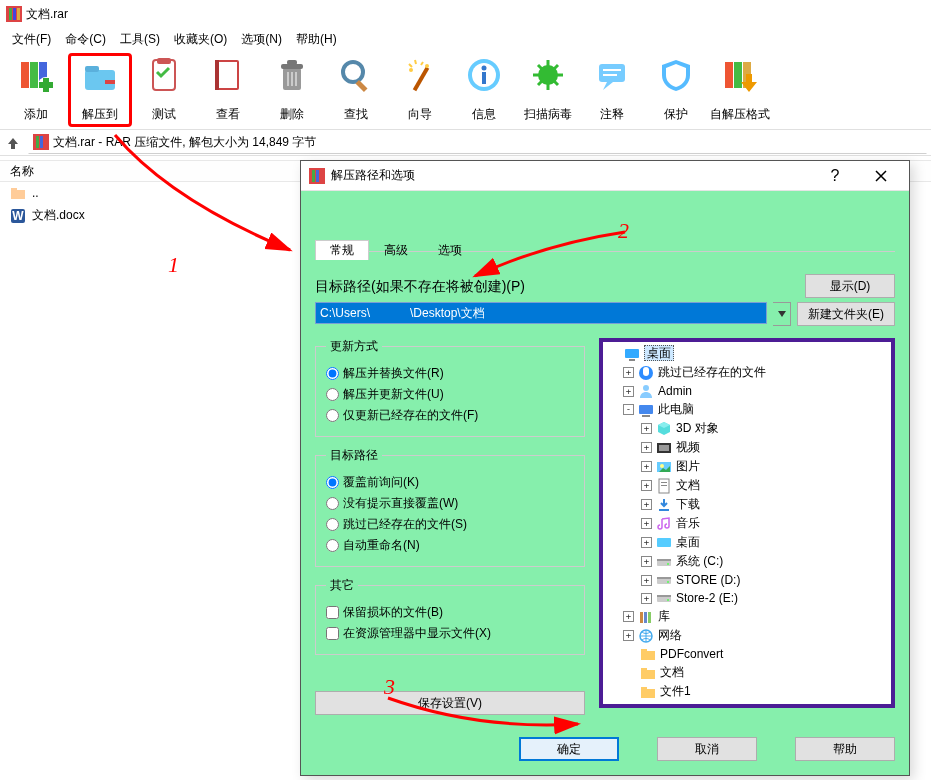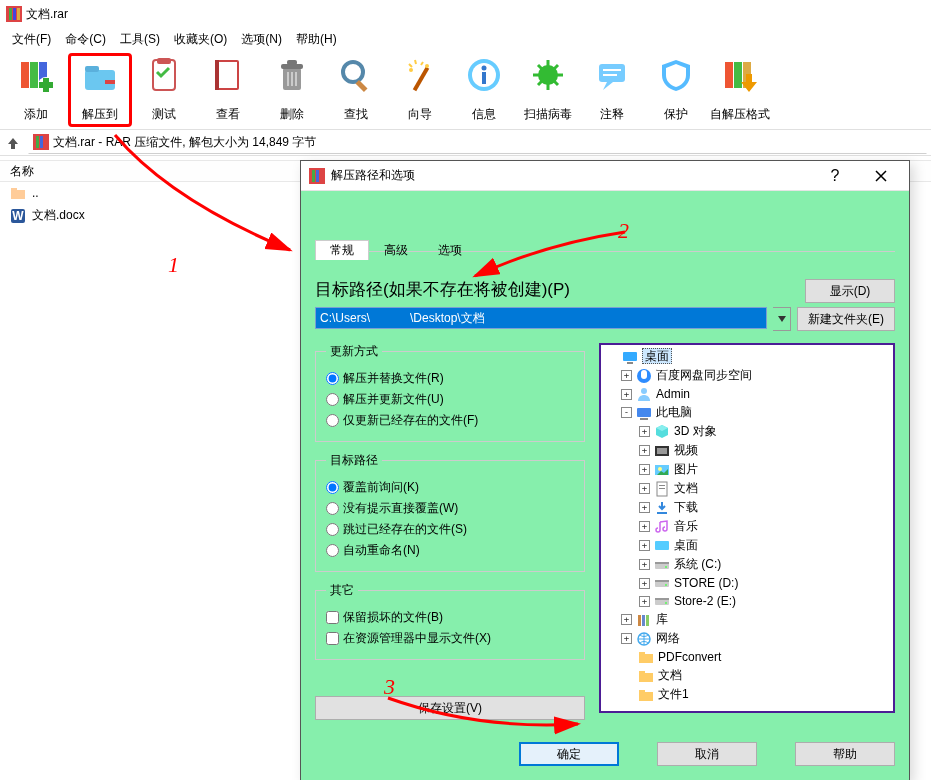--- a/index.html
+++ b/index.html
@@ -24,29 +24,29 @@
 
 .dialog { position:absolute; left:300px; top:160px; width:610px; background:#86efac; border:1px solid #555; box-shadow: 4px 4px 12px rgba(0,0,0,.15); }
 .dlg-title { height:30px; background:#fff; border-bottom:1px solid #e5e5e5; display:flex; align-items:center; padding:0 8px; gap:6px; }
 .dlg-title .spacer { flex:1; }
 .dlg-title .tbtn { width:40px; height:28px; display:flex; align-items:center; justify-content:center; cursor:pointer; }
 .dlg-body { padding: 12px 14px 12px 14px; }
 .tabs-row { display:flex; border-bottom:1px solid #ccc; margin-bottom:10px; }
 .tab { padding:1px 14px; border:1px solid transparent; border-bottom:none; cursor:pointer; position:relative; top:9px;margin-top:28px; }
 .tab.active { border-color:#ccc; background:#fff; }
 .topline { display:flex; gap:8px; align-items:flex-end; margin-bottom:4px; }
-.lbl-line { font-size:17px; margin-bottom:2px;margin-top:16px; }
+.lbl-line { font-size:14px; margin-bottom:2px;margin-top:16px; }
 .path-input { flex:1; height:22px; border:1px solid #7a9fd4; background:#0078d7; color:#fff; padding:0 4px; }
 .path-wrap { display:flex; gap:6px; margin-bottom:12px; }
 .path-dd { width:18px; border:1px solid #999; border-left:none; display:flex; align-items:center; justify-content:center; cursor:pointer; }
 .btn { height:24px; padding:0 10px; border:1px solid #adadad; background:#e1e1e1; cursor:pointer; display:inline-flex; align-items:center; justify-content:center; min-width:90px; }
 .btn.primary { border:2px solid #0078d7; background:#e5f1fb; }
 .columns { display:flex; gap:14px; }
 .leftcol { width:270px; display:flex; flex-direction:column; gap:10px; }
-.rightcol { flex:1; border:2px solid #4c1d95; background:#fff; height:370px; overflow:auto; padding:2px; position:relative; }
+.rightcol { flex:1; border:4px solid #4c1d95; background:#fff; height:370px; overflow:auto; padding:2px; position:relative; }
 fieldset { border:1px solid #ccc; padding:6px 10px 8px 10px; }
 legend { padding:0 4px; }
 .radio-row, .check-row { display:flex; align-items:center; gap:4px; margin:4px 0; }
 .tree-row { display:flex; align-items:center; gap:4px; padding:1px 2px; white-space:nowrap; }
 .expander { width:11px; height:11px; border:1px solid #888; background:#fff; display:inline-flex; align-items:center; justify-content:center; font-size:9px; line-height:1; cursor:pointer; color:#333; font-family:monospace; }
 .indent1 { padding-left:18px; }
 .indent2 { padding-left:36px; }
 .tree-highlight { border:1px dotted #555; background:#cde8ff; padding:0 2px; }
 .dlg-footer { display:flex; justify-content:flex-end; gap:38px; padding:10px 14px 14px 14px; }
 
@@ -356,21 +356,21 @@
             <span><span class="tree-highlight">桌面</span></span>
           </div>
           <div class="tree-row indent1">
             <span class="expander">+</span>
             <span>
               <svg width="16" height="16">
                 <circle cx="8" cy="8" r="7" fill="#2d8cff"></circle>
                 <path d="M5 5a3 3 0 016 0v3a3 3 0 01-6 0z" fill="#fff"></path>
               </svg>
             </span>
-            <span>百度网盘同步空间</span>
+            <span>跳过已经存在的文件</span>
           </div>
           <div class="tree-row indent1">
             <span class="expander">+</span>
             <span>
               <svg width="16" height="16">
                 <circle cx="8" cy="5" r="3" fill="#8cf"></circle>
                 <path d="M2 15c0-4 3-6 6-6s6 2 6 6z" fill="#8cf"></path>
               </svg>
             </span>
             <span>Admin</span>

